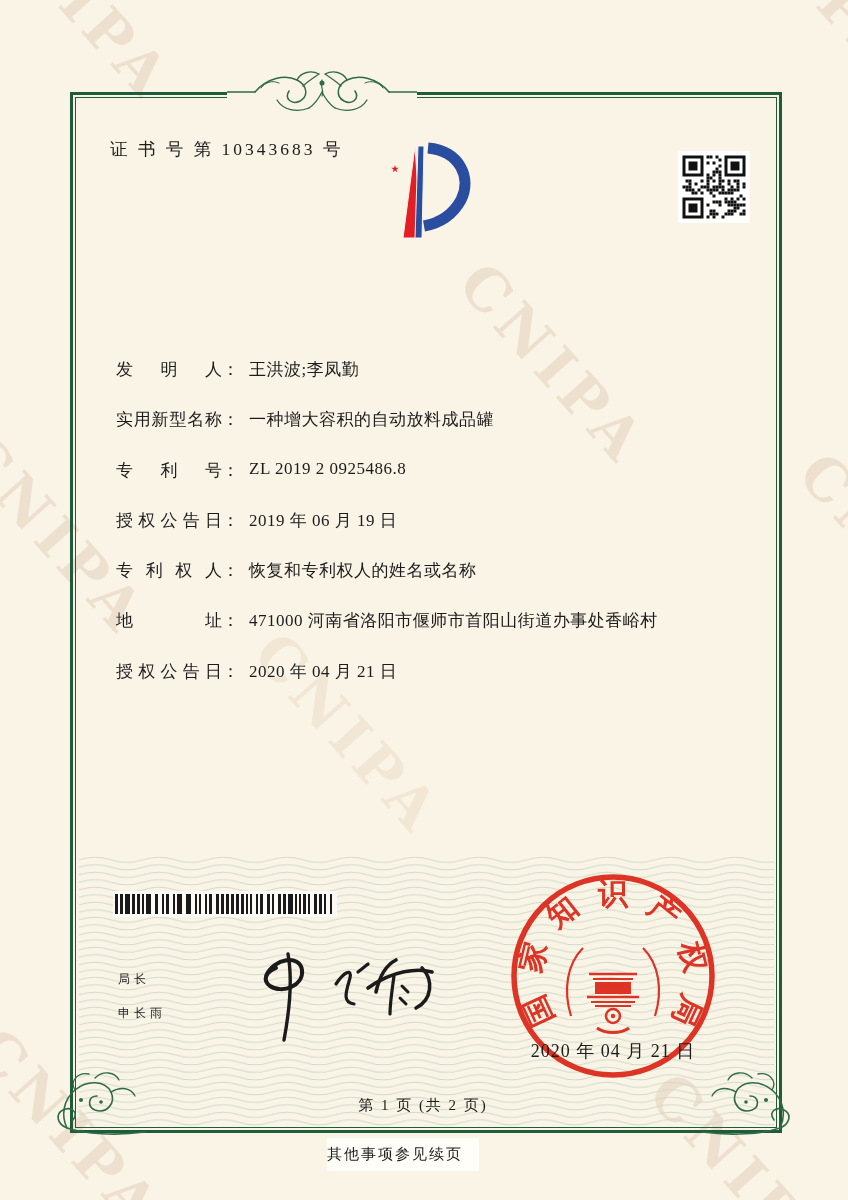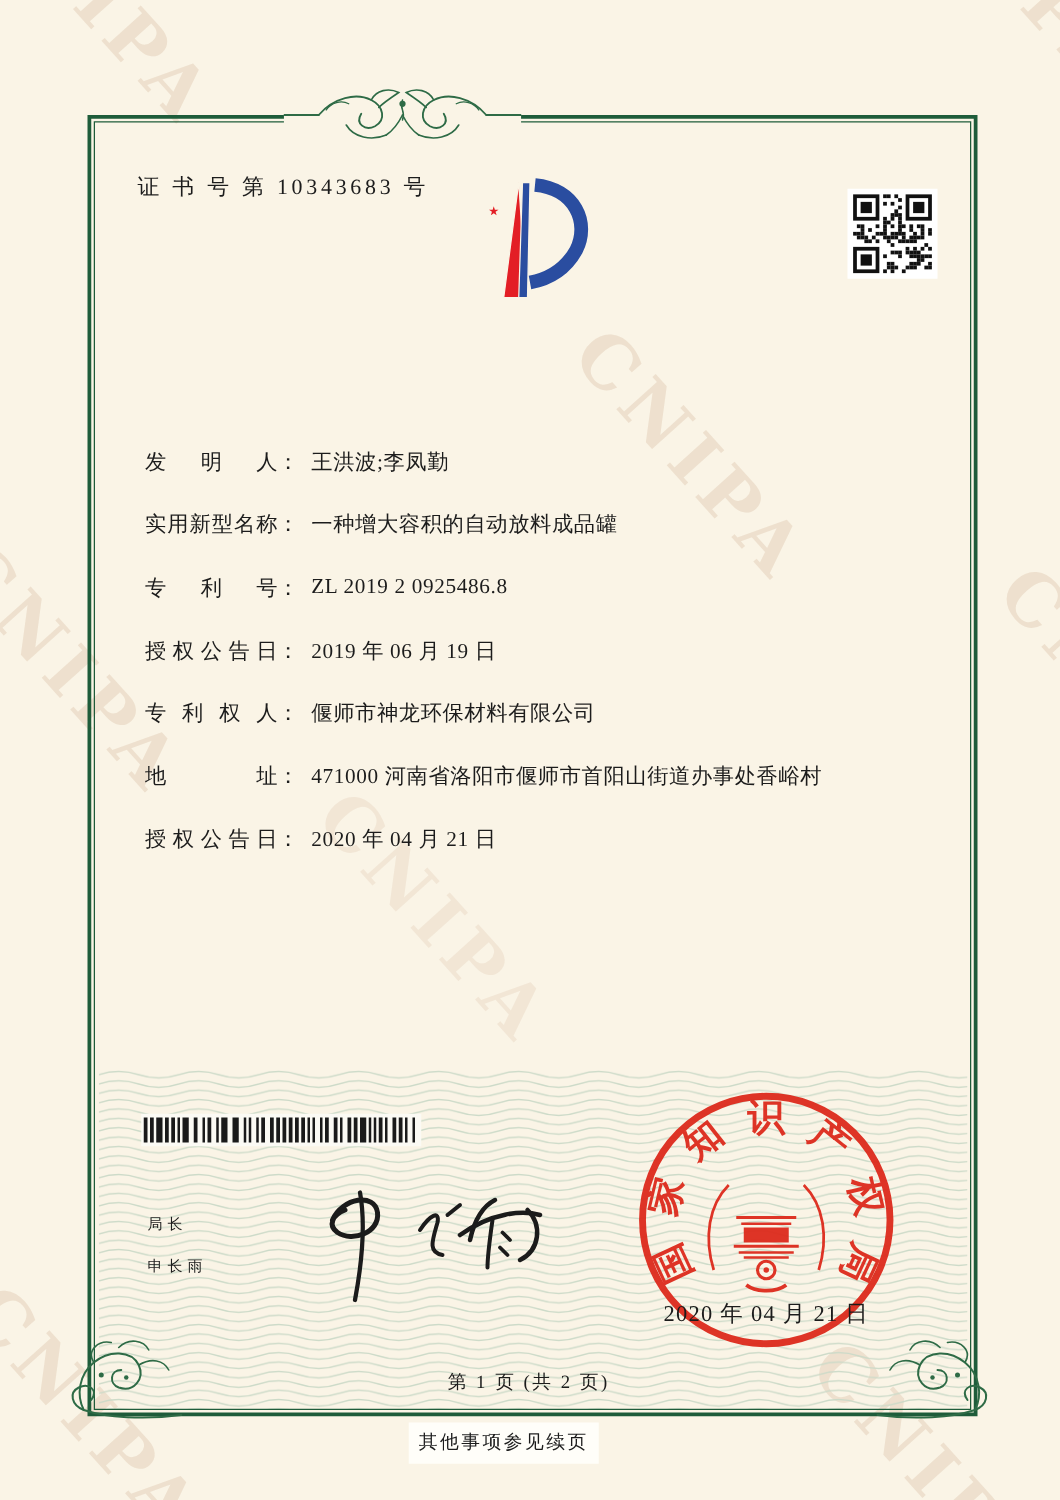--- a/index.html
+++ b/index.html
@@ -43,21 +43,21 @@
   .comm-title{top:971px;} .comm-name{top:1005px;}
   .sig{position:absolute; left:218px; top:928px; z-index:4;}
   .seal{position:absolute; left:505px; top:864px; z-index:5; opacity:0.95;}
   .seal-char{font-size:30px; font-weight:bold; fill:#dd2a1c; text-anchor:middle;
     font-family:"DejaVu Serif",serif;}
   .seal-date{position:absolute; left:518px; top:1039px; width:190px; z-index:6;
     text-align:center; font-size:18px; letter-spacing:1px;}
   .page-info{position:absolute; left:70px; top:1096px; width:706px; z-index:4;
     text-align:center; font-size:15px; letter-spacing:2px;}
   .footer-note{position:absolute; left:327px; top:1138px; width:152px; height:33px;
-    z-index:4; background:#fffef9; text-align:center; line-height:33px;
+    z-index:4; background:#fffef9; text-align:left; line-height:33px;
     font-size:15px; letter-spacing:2px;}
 </style>
 </head>
 <body>
 
 <div class="page">
 
   <span class="wm" style="left:-45px;top:-35px">CNIPA</span>
   <span class="wm" style="left:690px;top:-60px">CNIPA</span>
   <span class="wm" style="left:430px;top:330px">CNIPA</span>
@@ -266,21 +266,21 @@
     <div class="frow">
       <span class="flabel">实用新型名称</span><span class="fcolon">：</span><span class="fval">一种增大容积的自动放料成品罐</span>
     </div>
     <div class="frow">
       <span class="flabel">专利号</span><span class="fcolon">：</span><span class="fval">ZL 2019 2 0925486.8</span>
     </div>
     <div class="frow">
       <span class="flabel">授权公告日</span><span class="fcolon">：</span><span class="fval">2019 年 06 月 19 日</span>
     </div>
     <div class="frow">
-      <span class="flabel">专利权人</span><span class="fcolon">：</span><span class="fval">偃师市神龙环保材料有限公司</span>
+      <span class="flabel">专利权人</span><span class="fcolon">：</span><span class="fval">恢复和专利权人的姓名或名称</span>
     </div>
     <div class="frow">
       <span class="flabel">地址</span><span class="fcolon">：</span><span class="fval">471000 河南省洛阳市偃师市首阳山街道办事处香峪村</span>
     </div>
     <div class="frow" style="position:relative">
       <span class="flabel">授权公告日</span><span class="fcolon">：</span><span class="fval">2020 年 04 月 21 日</span>
     </div>
   </div>
 
 

